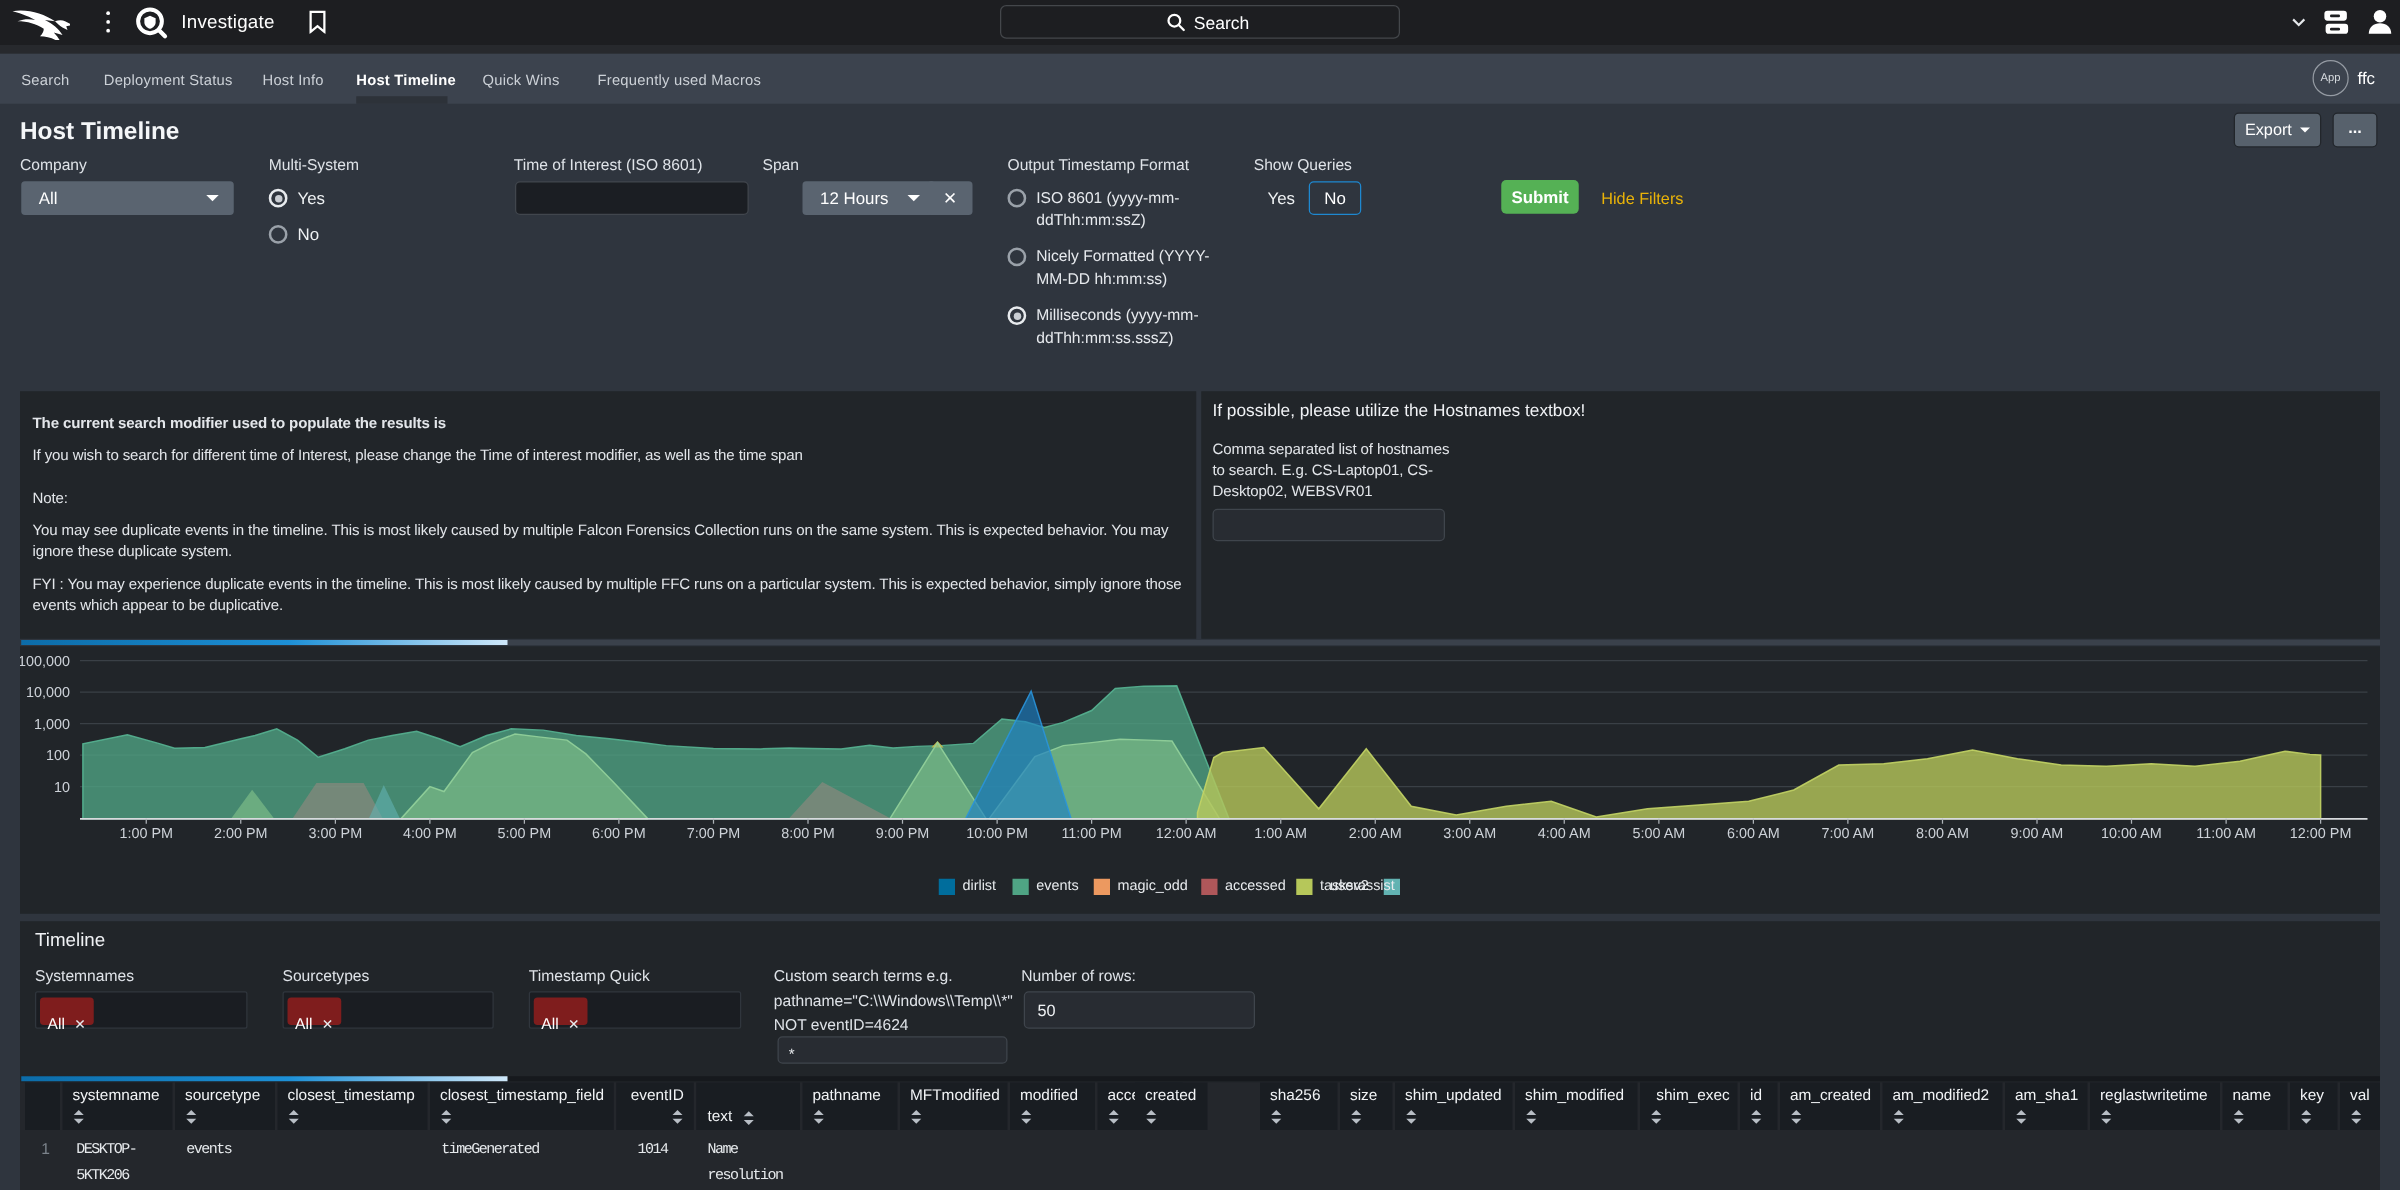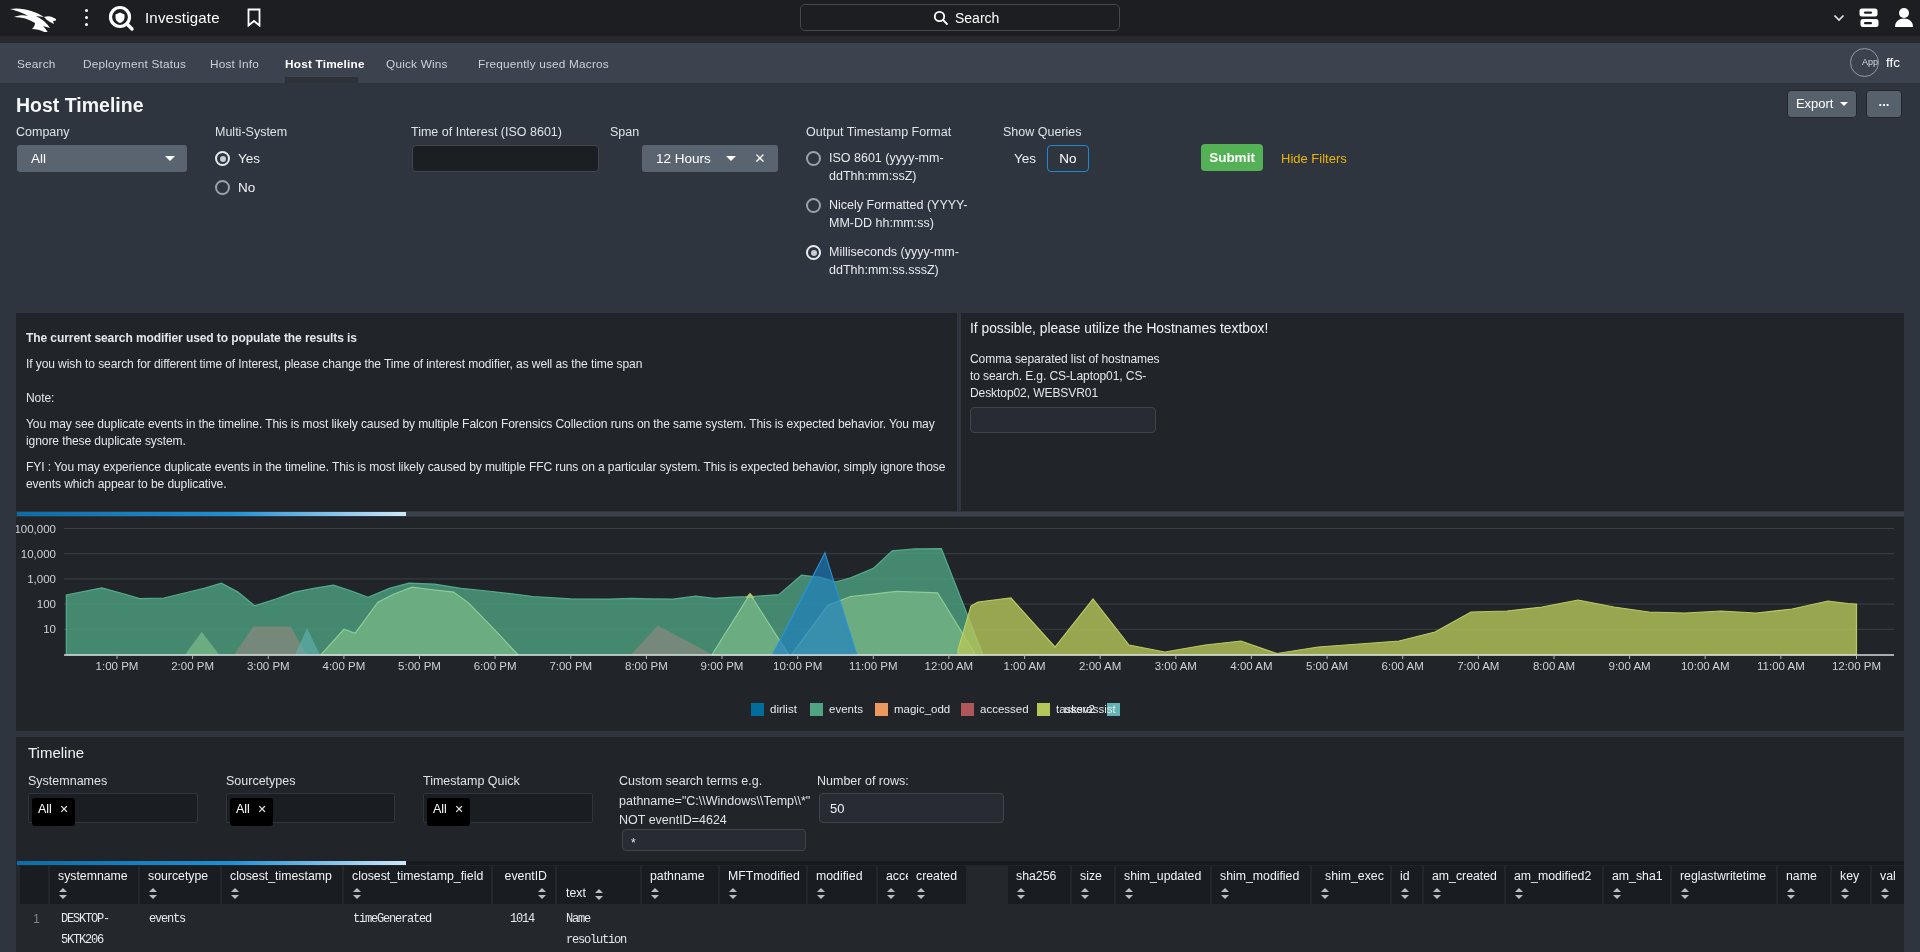--- a/index.html
+++ b/index.html
@@ -23,21 +23,21 @@
 #submitBtn{position:absolute;left:1201px;top:144px;width:62px;height:27px;background:#55b155;border-radius:4px;color:#fff;font-size:13.5px;font-weight:700;text-align:center;line-height:27px}
 #hideFilters{position:absolute;left:1281px;top:151px;font-size:13px;color:#eab308}
 #exportBtn{position:absolute;left:1787px;top:90px;width:70px;height:28px;background:#57616c;border:1px solid #22262b;border-radius:4px;color:#fff;font-size:13px;text-align:center;line-height:26px}
 #dotsBtn{position:absolute;left:1866px;top:90px;width:36px;height:28px;background:#57616c;border:1px solid #22262b;border-radius:4px;color:#fff;font-size:13px;font-weight:700;text-align:center;line-height:22px}
 .panel{position:absolute;background:#212529}
 .ptext{position:absolute;font-size:12.05px;color:#e3e6ea;white-space:nowrap;letter-spacing:-0.1px}
 .pbold{font-weight:700}
 .phead{position:absolute;font-size:13.8px;color:#f0f2f5;white-space:nowrap}
 .progress{position:absolute;height:4px}
 .mselect{position:absolute;background:#1a1d22;border:1px solid #30363d;border-radius:2px;height:30px}
-.chip{position:absolute;left:3px;top:4px;height:28px;background:#000000;border-radius:3px;color:#fff;font-size:12.5px;line-height:21px;padding:1px 6px;white-space:nowrap}
+.chip{position:absolute;left:3px;top:4px;height:17px;background:#7f1d1d;border-radius:3px;color:#fff;font-size:12.5px;line-height:21px;padding:11px 6px;white-space:nowrap}
 .chip .x{margin-left:4px;font-size:11px;color:#e8ebee}
 .tl-label{position:absolute;font-size:12.5px;color:#dfe3e8;white-space:nowrap;line-height:19.5px}
 .hcell{position:absolute;top:0;height:38px;background:#191d22;color:#f2f4f6;font-size:12.3px}
 .hlab{position:absolute;top:3px;white-space:nowrap}
 .sorticon{position:absolute;top:22px;width:9px;height:12px}
 .sorticon:before{content:"";position:absolute;left:0;top:0;border-left:4px solid transparent;border-right:4px solid transparent;border-bottom:4.5px solid #b8bec5}
 .sorticon:after{content:"";position:absolute;left:0;top:6.5px;border-left:4px solid transparent;border-right:4px solid transparent;border-top:4.5px solid #b8bec5}
 .mono{font-family:"Liberation Mono",monospace;font-size:12px;letter-spacing:-1.2px;color:#e6e9ec;white-space:nowrap}
 </style></head>
 <body>
@@ -83,21 +83,21 @@
 <div id="midstrip"></div>
 
 <div id="navbar">
   <div class="navitem" style="left:17px">Search</div>
   <div class="navitem" style="left:83px">Deployment Status</div>
   <div class="navitem" style="left:210px">Host Info</div>
   <div class="navitem navactive" style="left:285px">Host Timeline</div>
   <div class="navitem" style="left:386px">Quick Wins</div>
   <div class="navitem" style="left:478px">Frequently used Macros</div>
   <div id="navunderline"></div>
-  <div class="abs" style="left:1850px;top:5px;width:29px;height:29px;border-radius:50%;border:1.5px solid #959ba3;color:#d7dbdf;font-size:9px;text-align:right;line-height:27px">App</div>
+  <div class="abs" style="left:1850px;top:5px;width:29px;height:29px;border-radius:50%;border:1.5px solid #959ba3;color:#d7dbdf;font-size:9px;text-align:center;line-height:27px">App</div>
   <div class="abs" style="left:1886px;top:12px;color:#fff;font-size:13.5px">ffc</div>
 </div>
 
 <div class="h1">Host Timeline</div>
 <div class="flabel" style="left:16px;top:125px">Company</div>
 <div class="dropdown" style="left:17px;top:145px;width:170px">All<span class="caret"></span></div>
 <div class="flabel" style="left:215px;top:125px">Multi-System</div>
 <div class="radio sel" style="left:215px;top:151px"></div>
 <div class="rlabel" style="left:238px;top:151px">Yes</div>
 <div class="radio" style="left:215px;top:180px"></div>

